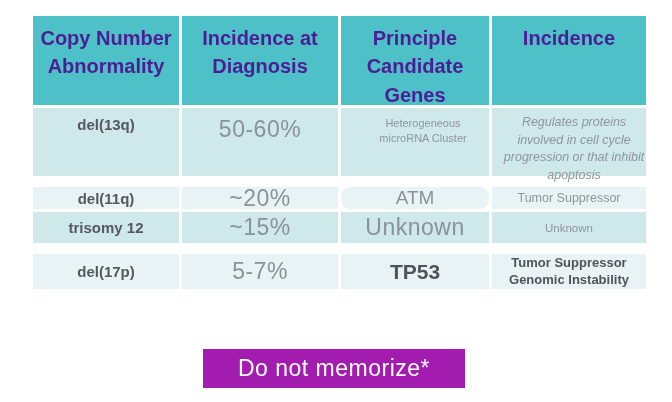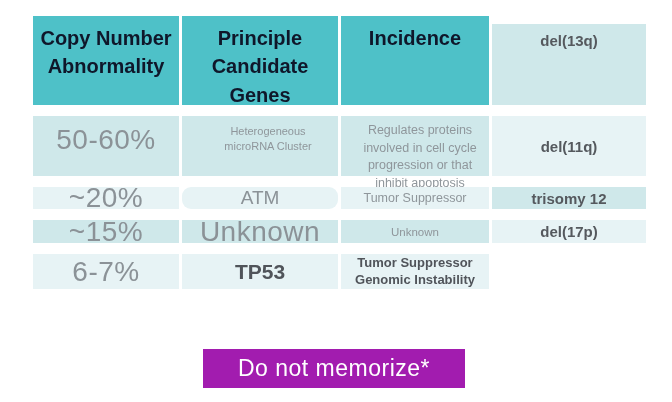--- a/index.html
+++ b/index.html
@@ -26,53 +26,54 @@
   }
   .cell {
     box-sizing: border-box;
     display: flex;
     align-items: center;
     justify-content: center;
     text-align: center;
   }
   .head {
     background: #4ec1c8;
-    color: #0f172a;
+    color: #4c1d95;
     font-size: 20px;
     font-weight: 600;
     line-height: 1.42;
     align-items: flex-start;
     padding: 8px 6px 0 6px;
   }
-  .ra { background: #cfe8ea; margin-top: 8px; }
+  .ra { background: #cfe8ea; }
   .rb { background: #e7f3f5; margin-top: 8px; }
   .top { align-items: flex-start; padding-top: 8px; }
   .abn {
     font-weight: 700;
     color: #55595e;
     font-size: 15px;
   }
   .big {
     color: #8b9297;
-    font-size: 28px;
+    font-size: 23px;
     font-weight: 300;
     letter-spacing: 0.5px;
   }
   .small {
     color: #8f969b;
     font-size: 11px;
     line-height: 1.35;
     padding-left: 24px;
     padding-right: 8px;
   }
   .fn1 {
     color: #8f969b;
     font-size: 12.5px;
     line-height: 1.4;
     padding: 6px 0 0 10px;
+    font-style: italic;
   }
   .light-md {
     color: #8b9297;
     font-size: 19px;
     font-weight: 300;
     border-radius: 9px;
   }
   .light-sm {
     color: #8f969b;
     font-size: 12.5px;
@@ -110,40 +111,41 @@
   }
 </style>
 </head>
 <body>
 
 <div class="page">
 
   <div class="tbl">
 
     <div class="cell head">Copy Number Abnormality</div>
+    <div class="cell head">Incidence at Diagnosis</div>
     <div class="cell head">Principle Candidate Genes</div>
     <div class="cell head">Incidence</div>
 
     <div class="cell ra top abn">del(13q)</div>
     <div class="cell ra top big">50-60%</div>
     <div class="cell ra top small">Heterogeneous microRNA Cluster</div>
     <div class="cell ra top fn1">Regulates proteins involved in cell cycle progression or that inhibit apoptosis</div>
 
     <div class="cell rb abn">del(11q)</div>
     <div class="cell rb big">~20%</div>
     <div class="cell rb light-md">ATM</div>
     <div class="cell rb light-sm">Tumor Suppressor</div>
 
     <div class="cell ra abn">trisomy 12</div>
     <div class="cell ra big">~15%</div>
     <div class="cell ra big">Unknown</div>
     <div class="cell ra light-xs">Unknown</div>
 
     <div class="cell rb abn">del(17p)</div>
-    <div class="cell rb big">6-7%</div>
+    <div class="cell rb big">5-7%</div>
     <div class="cell rb gene-bold">TP53</div>
     <div class="cell rb fn-bold">Tumor Suppressor
 Genomic Instability</div>
 
   </div>
 
   <div class="banner">Do not memorize*</div>
 
 </div>
 

